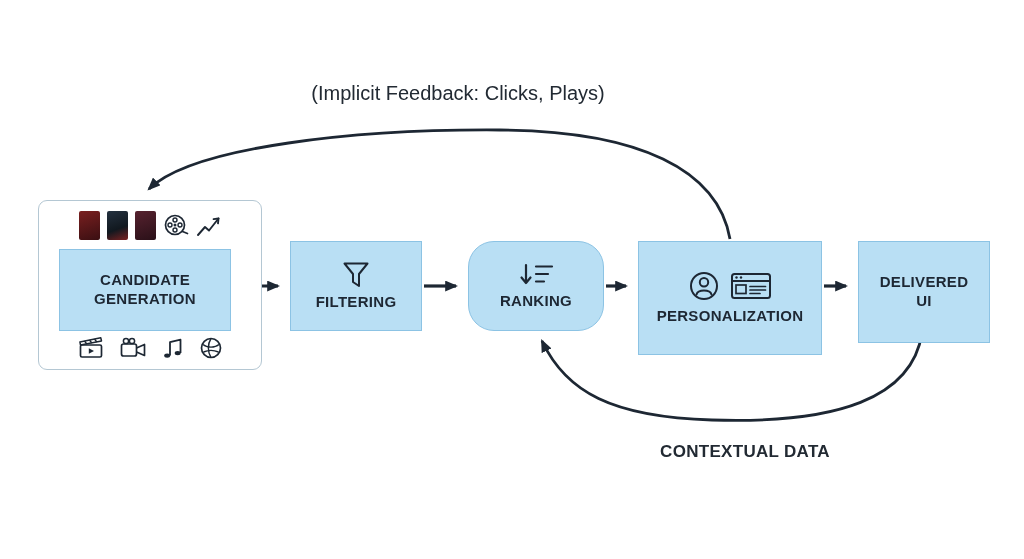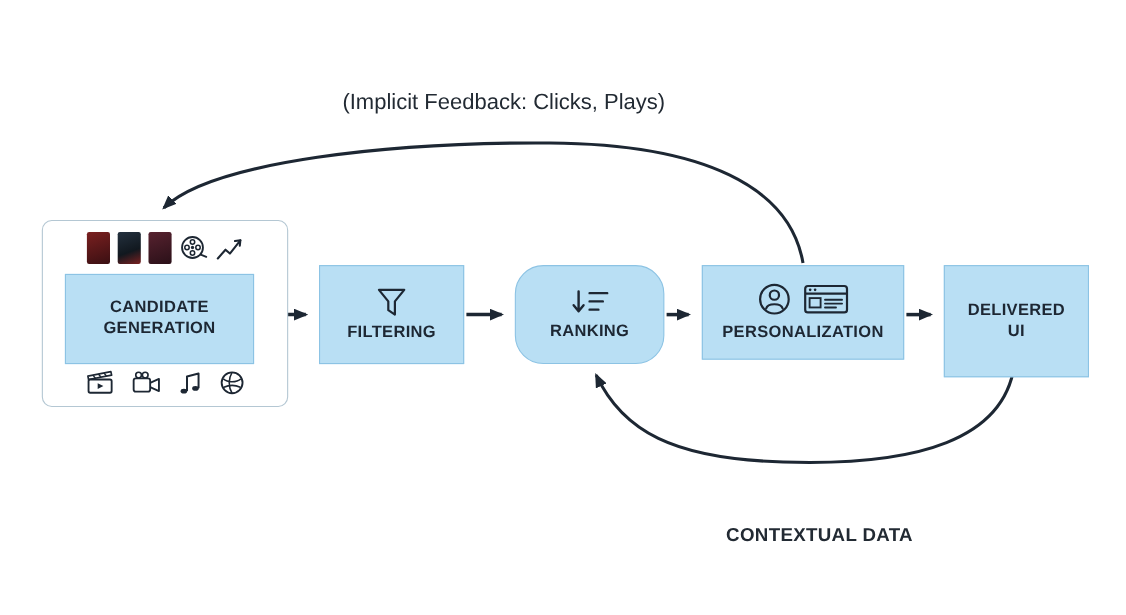--- a/index.html
+++ b/index.html
@@ -27,29 +27,29 @@
     display:flex;flex-direction:column;align-items:center;justify-content:center;gap:6px;
     box-sizing:border-box;
   }
   .node-label{
     font-weight:bold;font-size:15px;letter-spacing:.3px;text-align:center;line-height:1.25;color:#1d2733;
   }
   .node.cg{left:20px;top:48px;width:172px;height:82px;}
   .node.cg .node-label{max-width:125px;}
   .node.filtering{left:290px;top:241px;width:132px;height:90px;gap:4px;}
   .node.ranking{left:468px;top:241px;width:136px;height:90px;gap:4px;border-radius:26px;}
-  .node.personalization{left:638px;top:241px;width:184px;height:86px;gap:5px;}
+  .node.personalization{left:638px;top:241px;width:184px;height:114px;gap:5px;}
   .node.delivered{left:858px;top:241px;width:132px;height:102px;}
   .node.delivered .node-label{max-width:92px;}
   .icon-pair{display:flex;align-items:center;gap:10px;}
 
   
   .loop-label{position:absolute;z-index:2;text-align:center;color:#222a33;}
   .loop-label.top{left:278px;top:79px;width:360px;}
-  .loop-label.bottom{left:614px;top:442px;width:262px;margin-top:35px;}
+  .loop-label.bottom{left:614px;top:442px;width:262px;}
   .loop-title{font-weight:bold;font-size:17px;letter-spacing:.3px;}
   .loop-sub{font-size:20px;margin-top:3px;}
 </style>
 </head>
 <body>
 
 <div class="canvas">
 
   <svg class="connectors" width="1024" height="559" viewBox="0 0 1024 559">
     <defs>

